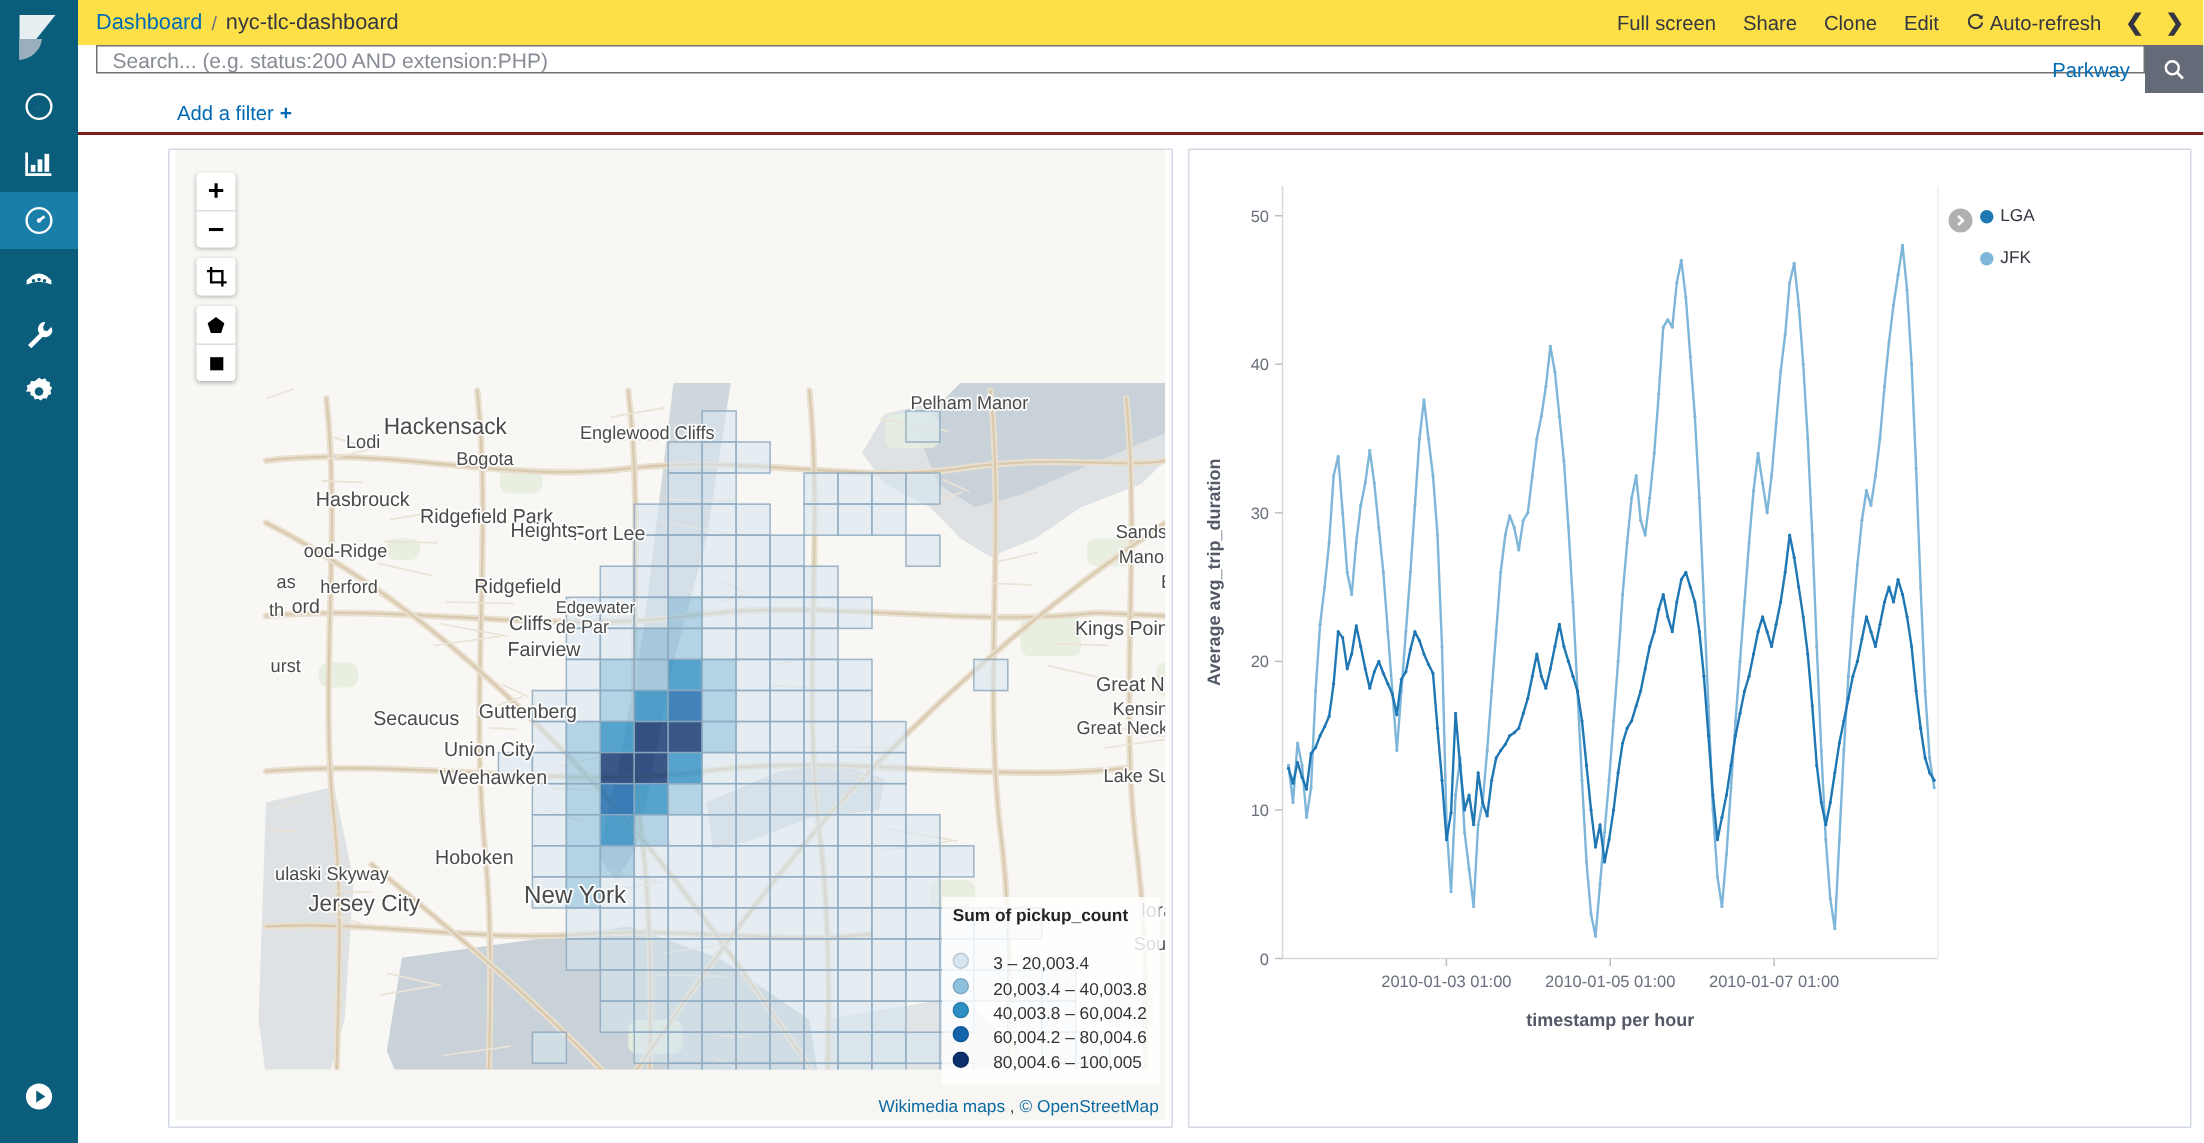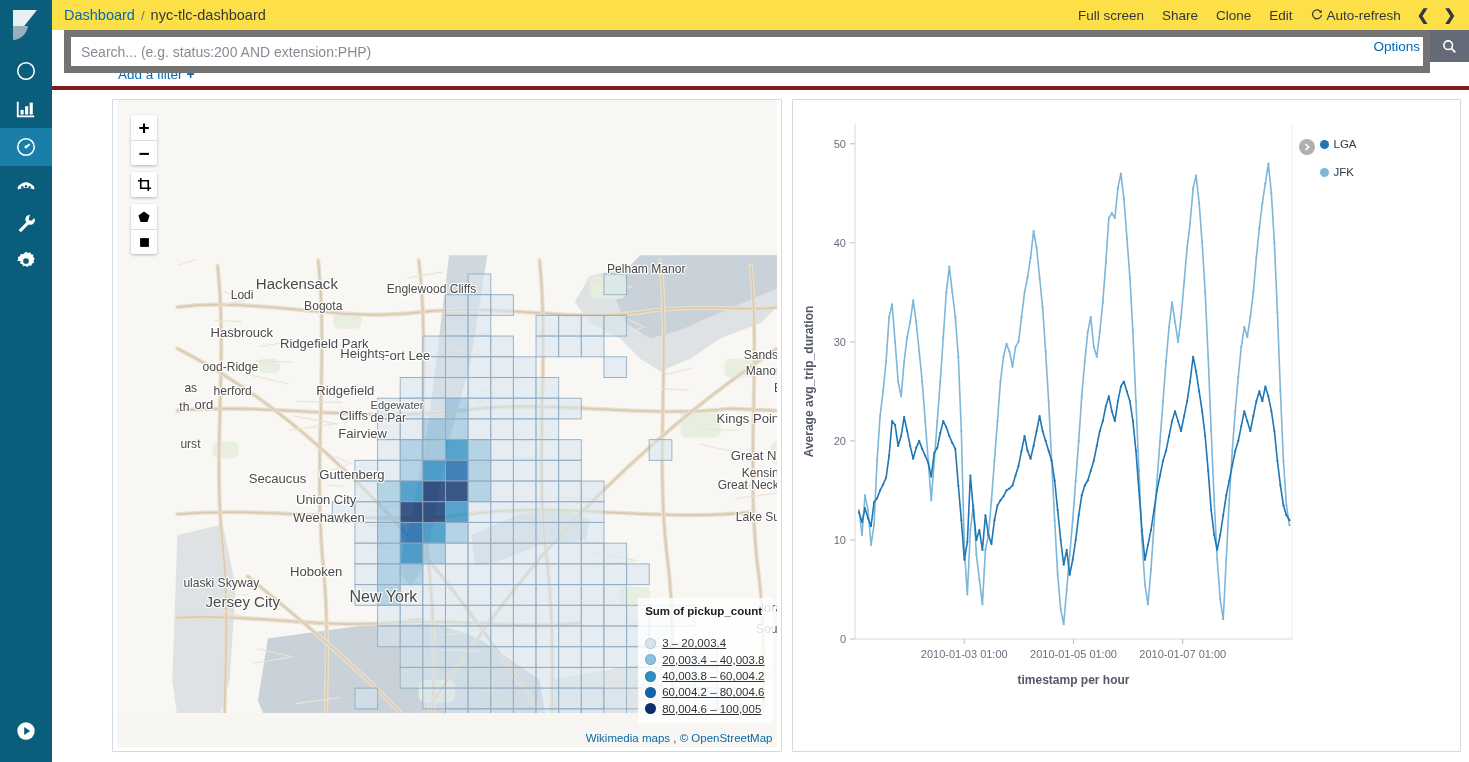--- a/index.html
+++ b/index.html
@@ -75,22 +75,22 @@
 
   
   #querybar {
     height: 32px; flex: 0 0 32px;
     display: flex; align-items: stretch;
     padding: 0 0 0 12px;
     background: #fff;
   }
   .qb-input-wrap { flex: 1; position: relative; display: flex; min-width: 0; }
   .qb-input {
-    flex: 1; height: 43px;
-    border: 7px solid #737373;
+    flex: 1; height: 19px;
+    border: 1px solid #737373;
     background: #fff;
     font-size: 14px; color: #343741;
     padding: 0 88px 0 10px;
     font-family: "Liberation Sans", sans-serif;
     outline: none; min-width: 0;
   }
   .qb-input::placeholder { color: #878b94; }
   .qb-options {
     position: absolute; right: 10px; top: 0; height: 32px;
     display: flex; align-items: center;
@@ -101,21 +101,21 @@
     background: #646a77; border: none;
     display: flex; align-items: center; justify-content: center;
     cursor: pointer;
   }
 
   
   #filterbar {
     height: 28px; flex: 0 0 28px;
     display: flex; align-items: center;
     padding: 0 0 0 66px;
-    border-bottom: 4px solid #7f1d1d;
+    border-bottom: 2px solid #7f1d1d;
     background: #fff;
   }
   .addfilter { color: #006bb4; font-size: 13.5px; cursor: pointer; display: flex; align-items: center; gap: 4px; }
   .addfilter .plus { font-weight: bold; font-size: 14px; }
 
   
   #panels {
     flex: 1; display: flex; gap: 10px;
     padding: 9px 8px 10px 60px;
     background: #fff; min-height: 0;
@@ -164,21 +164,21 @@
 
   .map-legend {
     position: absolute; right: 4px; bottom: 24px;
     background: rgba(255,255,255,0.82);
     padding: 5px 8px 6px 7px;
     z-index: 18;
     font-size: 11.5px; color: #333;
     line-height: 1.42;
   }
   .ml-title { font-weight: bold; font-size: 11.5px; margin-bottom: 16px; color: #222; }
-  .ml-row { display: flex; align-items: center; gap: 6px; white-space: nowrap; text-decoration: underline; }
+  .ml-row { display: flex; gap: 16px; white-space: nowrap; }
   .ml-dot { width: 11px; height: 11px; border-radius: 50%; flex: 0 0 11px; border: 1px solid rgba(0,0,0,0.12); }
 
   .map-attrib {
     position: absolute; right: 4px; bottom: 3px;
     font-size: 11.5px; color: #0b6aa2;
     z-index: 19; white-space: nowrap;
   }
   .map-attrib span { cursor: pointer; }
   .map-attrib .sep { color: #444; cursor: default; }
 
@@ -301,21 +301,21 @@
           <span>Auto-refresh</span>
         </div>
         <div class="chev">❮</div>
         <div class="chev">❯</div>
       </div>
     </div>
 
     <div id="querybar">
       <div class="qb-input-wrap">
         <input class="qb-input" type="text" placeholder="Search... (e.g. status:200 AND extension:PHP)" style="">
-        <div class="qb-options">Options</div>
+        <div class="qb-options">Parkway</div>
       </div>
       <button class="qb-search-btn">
         <span style="display:flex;">
           <svg width="15" height="15" viewBox="0 0 16 16">
             <circle cx="6.6" cy="6.6" r="4.6" stroke="#fff" stroke-width="1.7" fill="none"></circle>
             <path d="M10.2 10.2 L14.2 14.2" stroke="#fff" stroke-width="1.9"></path>
           </svg>
         </span>
       </button>
     </div>

